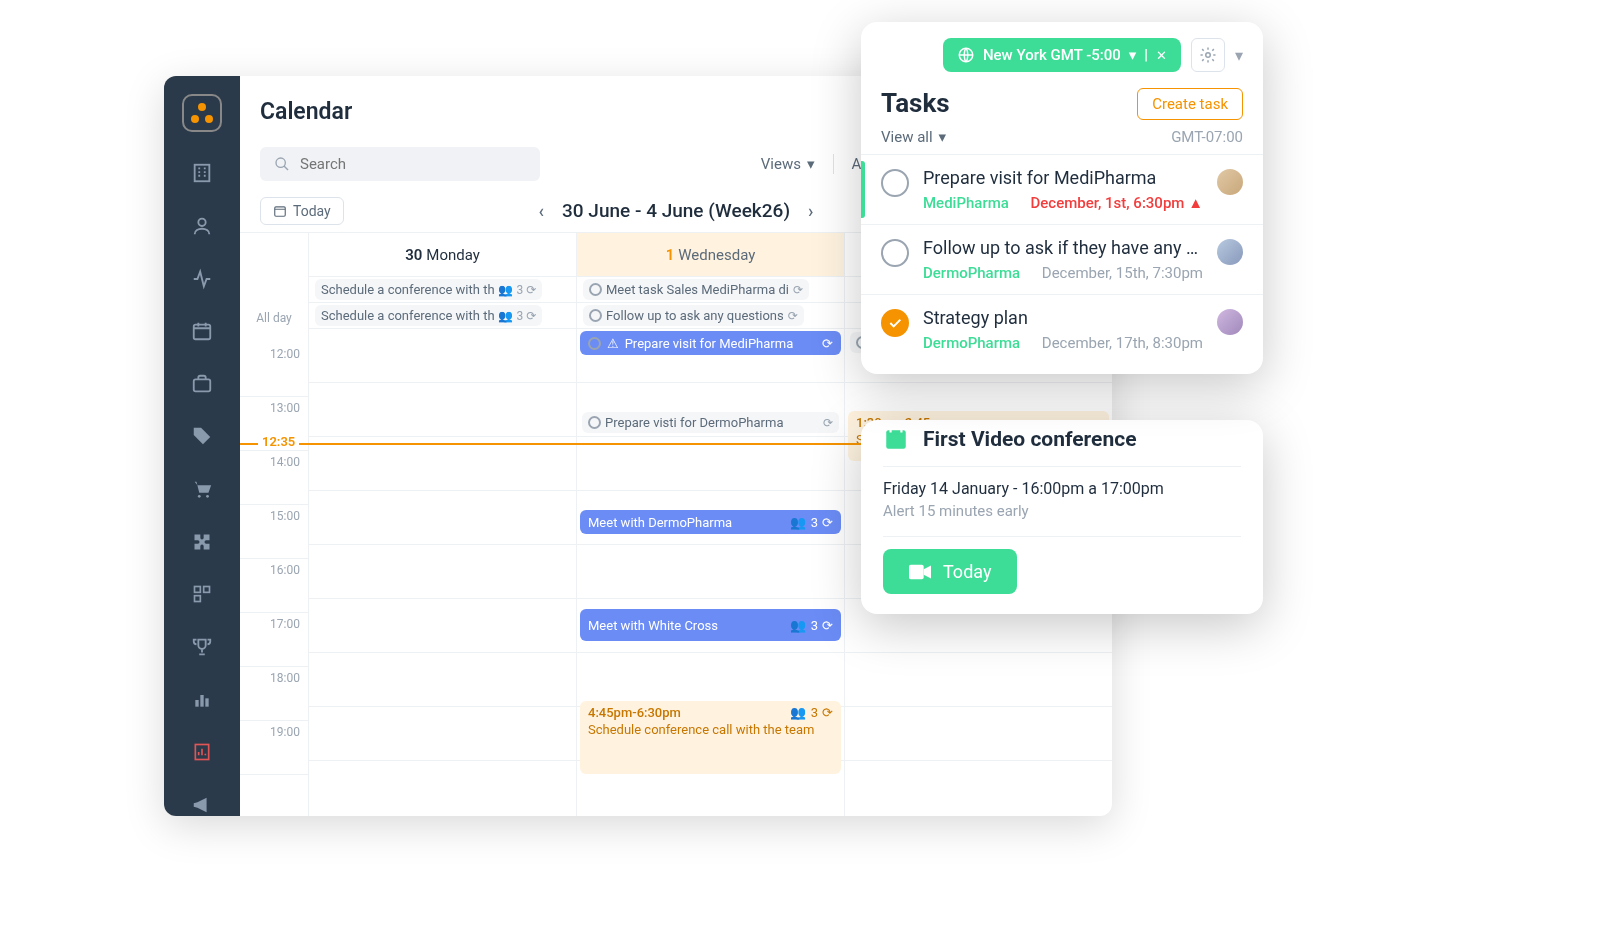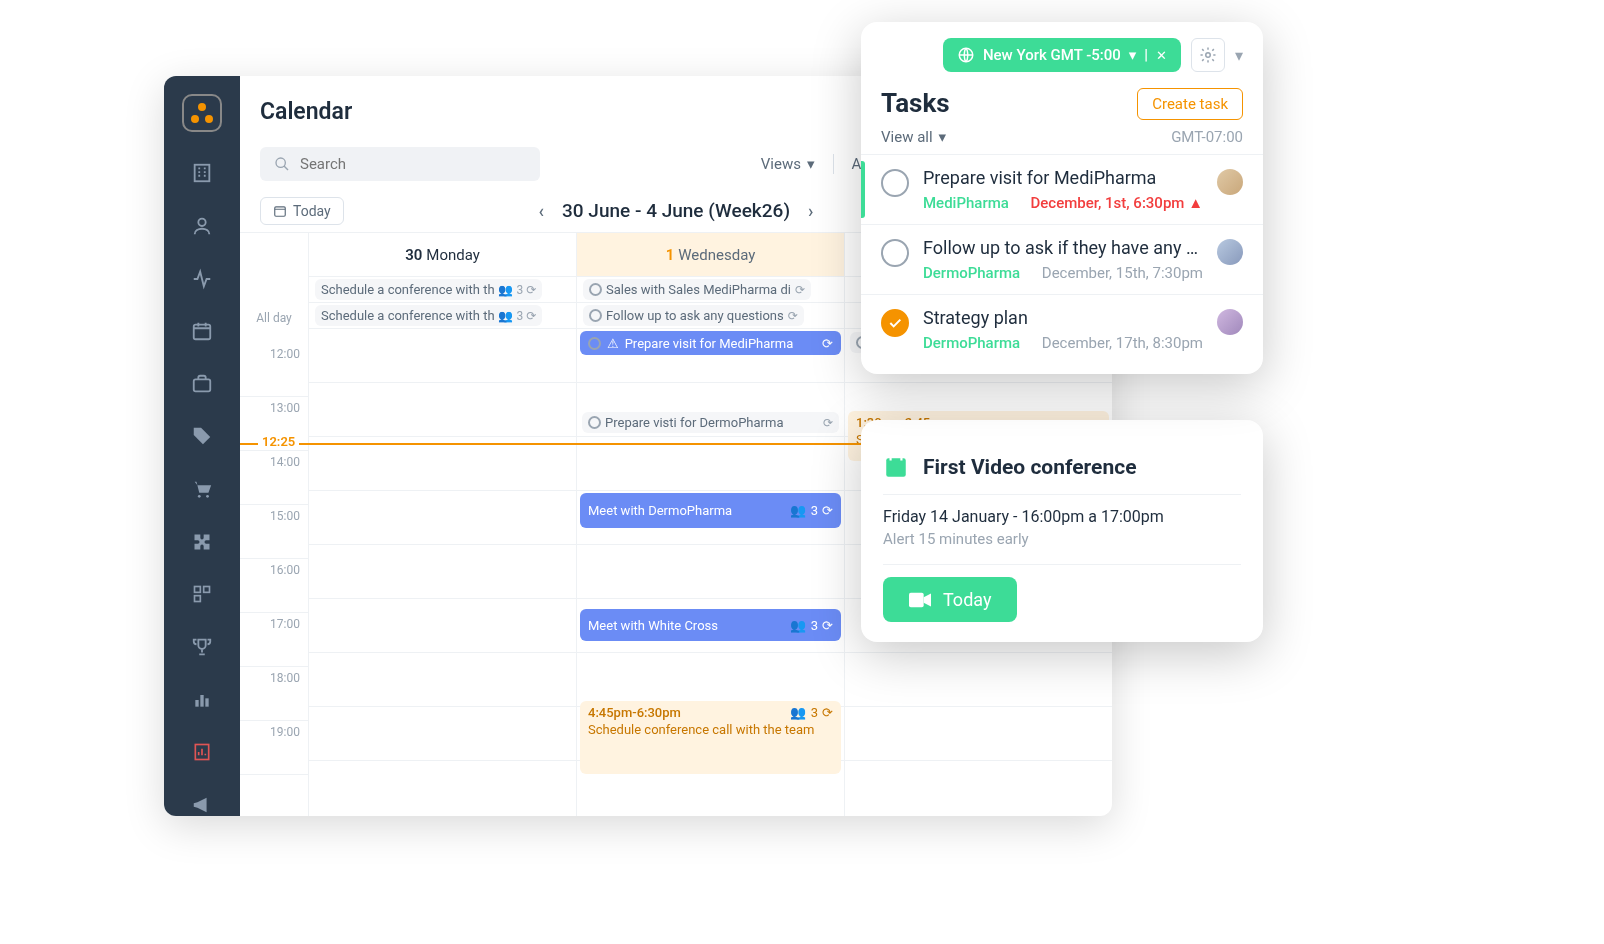--- a/index.html
+++ b/index.html
@@ -77,21 +77,21 @@
 .task-body { flex:1; min-width:0;}
 .task-title { font-size:18px; color:#1f2d3d; white-space:nowrap; overflow:hidden; text-overflow:ellipsis;}
 .task-meta { display:flex; align-items:flex-start; gap:10px; margin-top:6px; font-size:15px;}
 .task-proj { color:#3ddc97; font-weight:500;}
 .task-date { margin-left:auto; color:#9aa5b1;}
 .task-date.red { color:#f23d3d; font-weight:500;}
 .avatar { width:26px;height:26px; border-radius:50%; background:linear-gradient(135deg,#e0c9a6,#c9a77a); flex-shrink:0; margin-top:2px;}
 .warn-ic { color:#f23d3d; }
 
 
-.conf-panel { position:absolute; left:861px; top:420px; width:402px; background:#fff; border-radius:16px; box-shadow:0 12px 50px rgba(0,0,0,0.22); padding:34px 22px 20px; z-index:9;}
+.conf-panel { position:absolute; left:861px; top:420px; width:402px; background:#fff; border-radius:16px; box-shadow:0 12px 50px rgba(0,0,0,0.22); padding:6px 22px 20px; z-index:9;}
 .conf-head { display:flex; align-items:center; gap:14px; margin-bottom:14px;}
 .conf-icon { width:26px;height:26px; color:#3ddc97;}
 .conf-title { font-size:21px; font-weight:700; color:#1f2d3d;}
 .conf-divider { border-top:1px solid #eef1f4; margin:0 0 12px;}
 .conf-date { font-size:16px; color:#1f2d3d; margin-bottom:4px;}
 .conf-alert { font-size:15px; color:#9aa5b1; margin-bottom:16px;}
 .join-btn { background:#3ddc97; color:#fff; border:none; border-radius:8px; padding:12px 26px; font-size:18px; display:flex; align-items:center; gap:12px; cursor:pointer;}
 
 svg { display:block; }
 </style>
@@ -224,21 +224,21 @@
         <span>Today</span>
       </div>
       <div class="date-range">
         <span class="nav-chev">‹</span>
         <span>30 June - 4 June (Week26)</span>
         <span class="nav-chev">›</span>
       </div>
     </div>
 
     <div class="cal-grid">
-      <div class="now-label">12:25</div>
+      <div class="now-label">12:35</div>
       <div class="now-line"></div>
 
       <div class="time-col">
         <div style="height:44px"></div>
         <span class="allday-label">All day</span>
         <div style="height:18px"></div>
         <div class="time-slot">12:00</div>
         <div class="time-slot">13:00</div>
         <div class="time-slot">14:00</div>
         <div class="time-slot">15:00</div>
@@ -276,21 +276,21 @@
       </div>
 
       <div class="day-col active">
         <div class="day-head">
             <span class="num">1</span>
             <span class="name">Wednesday</span>
           </div>
         <div class="allday-row">
             <div class="task-chip">
               <span class="circle"></span>
-              <span>Sales with Sales MediPharma di</span>
+              <span>Meet task Sales MediPharma di</span>
               <span class="meta">⟳</span>
             </div>
           </div>
         <div class="allday-row">
             <div class="task-chip">
               <span class="circle"></span>
               <span>Follow up to ask any questions</span>
               <span class="meta">⟳</span>
             </div>
           </div>
@@ -304,21 +304,21 @@
         </div>
         <div class="cell">
           <div class="task-chip" style="position:absolute;top:28px;left:3px;right:3px">
               <span class="circle"></span>
               <span>Prepare visti for DermoPharma</span>
               <span class="meta">⟳</span>
             </div>
         </div>
         <div class="cell"></div>
         <div class="cell">
-          <div class="event-blk blue" style="top:2px;height:35px">
+          <div class="event-blk blue" style="top:19px;height:24px">
               <span>Meet with DermoPharma</span>
               <span class="meta">
                 <span>👥</span>
                 <span>3</span> 
                 <span>⟳</span>
               </span>
             </div>
         </div>
         <div class="cell"></div>
         <div class="cell">

